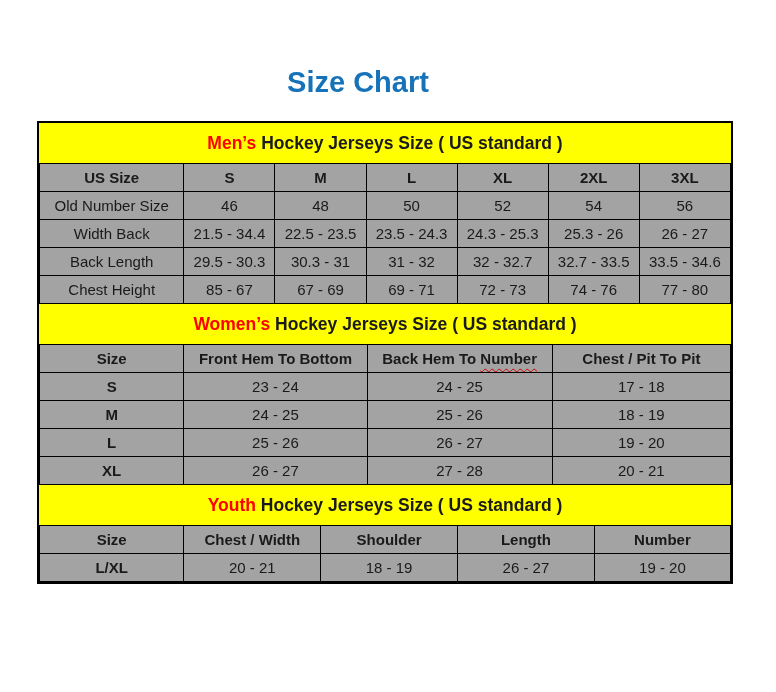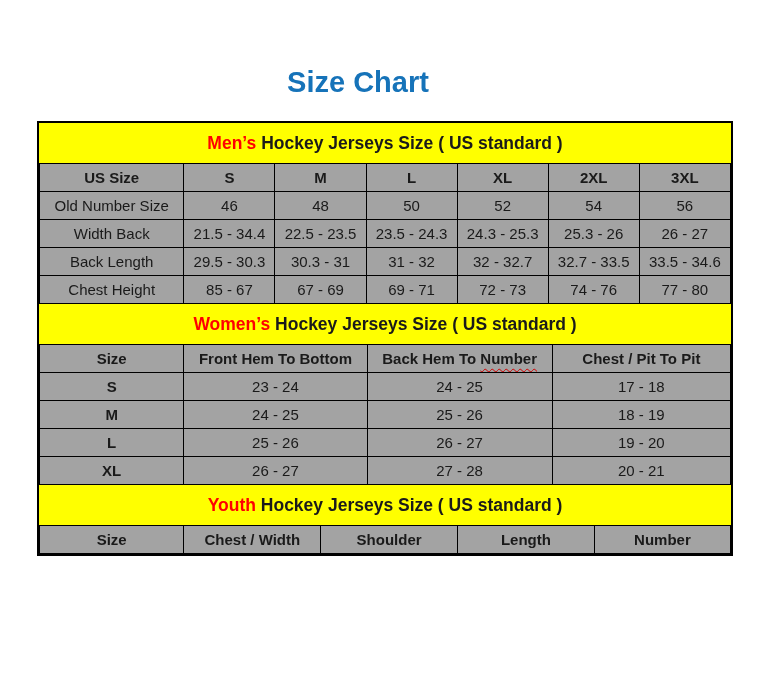--- a/index.html
+++ b/index.html
@@ -212,17 +212,24 @@
         <thead>
           <tr>
             <th>Size</th>
             <th>Chest / Width</th>
             <th>Shoulder</th>
             <th>Length</th>
             <th>Number</th>
           </tr>
         </thead>
         <tbody>
+          <tr>
+            <td class="row-label bold">L/XL</td>
+            <td>20 - 21</td>
+            <td>18 - 19</td>
+            <td>26 - 27</td>
+            <td>19 - 20</td>
+          </tr>
         </tbody>
       </table>
   </section>
 
 </div>
 
 </body></html>

